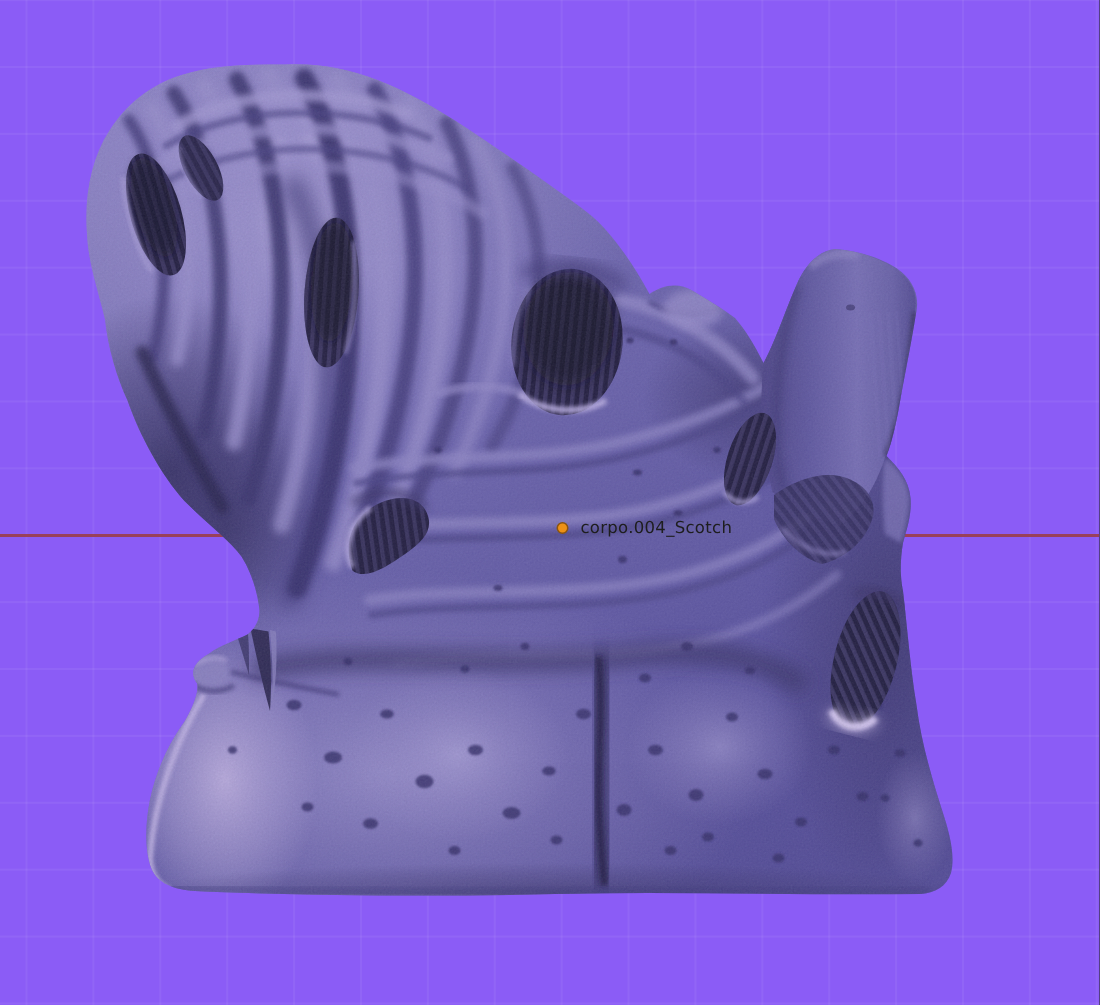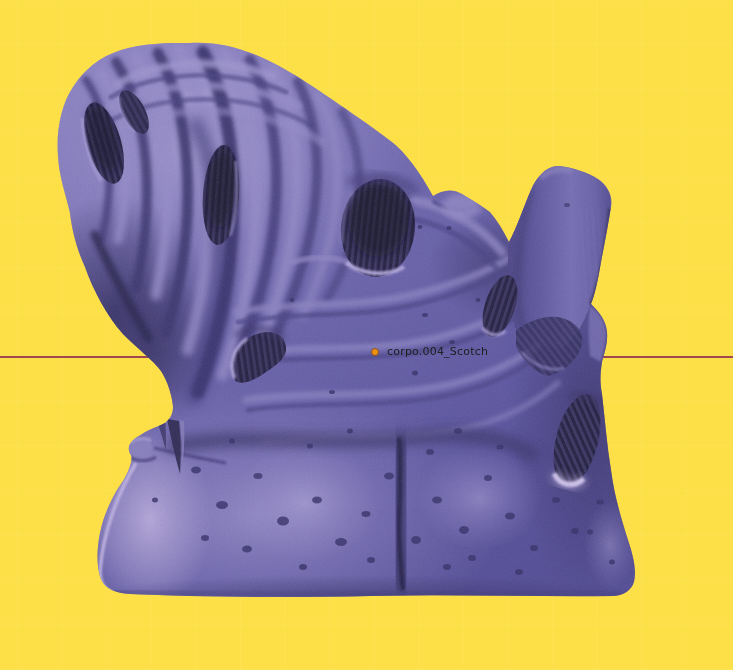--- a/index.html
+++ b/index.html
@@ -1,18 +1,18 @@
 <!DOCTYPE html>
 <html><head>
 <meta charset="utf-8">
 <style>
   html,body{margin:0;padding:0;background:#2a2a2a;}
   .viewport{
     position:relative;width:733px;height:670px;overflow:hidden;
-    background-color:#fde047;
+    background-color:#8b5cf6;
     font-family:"DejaVu Sans","Liberation Sans",sans-serif;
   }
   .grid-layer{
     position:absolute;inset:0;
     background-image:
       linear-gradient(to right, rgba(255,255,255,0.055) 1px, transparent 1px),
       linear-gradient(to bottom, rgba(255,255,255,0.055) 1px, transparent 1px);
     background-size:44.6px 44.6px;
     background-position:17px 44px;
   }

